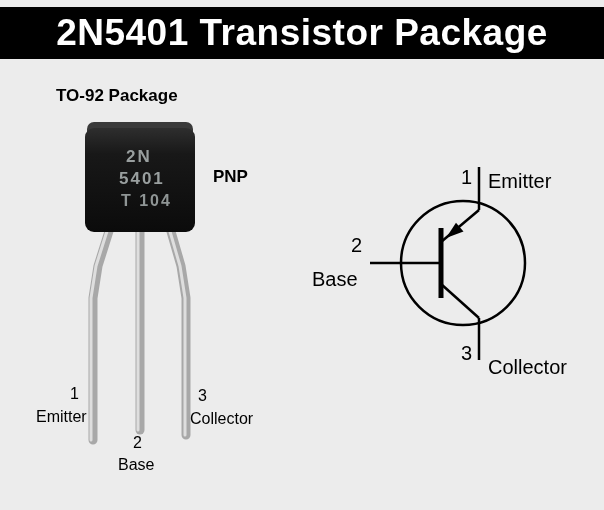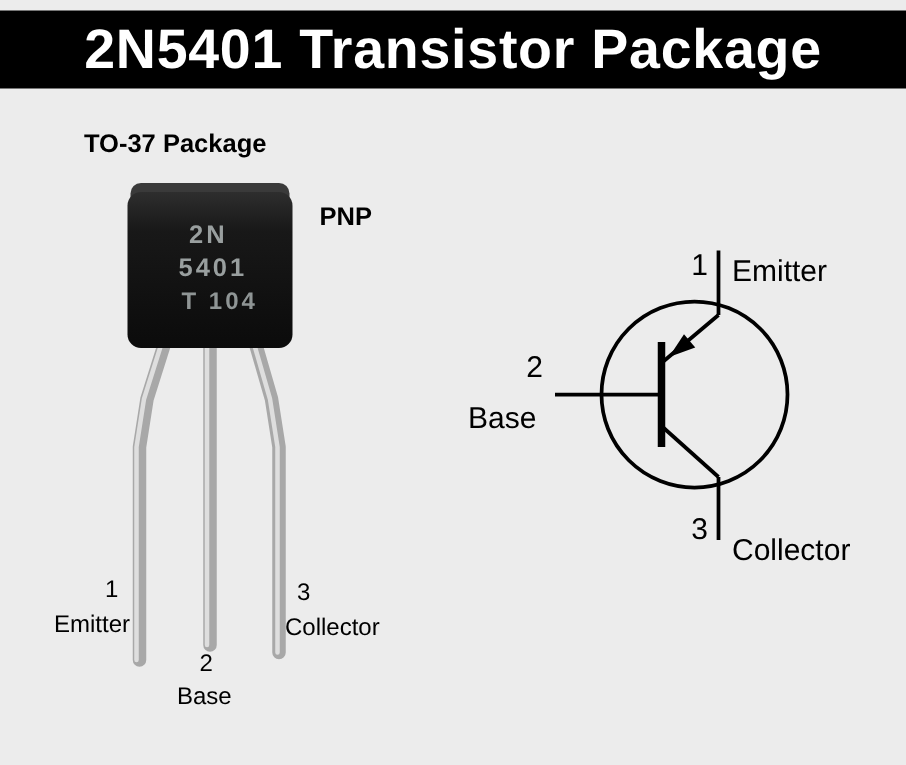--- a/index.html
+++ b/index.html
@@ -20,22 +20,22 @@
 </style>
 </head>
 <body>
 
 <div id="screen">
 
   <div class="title-bar">
     <span>2N5401 Transistor Package</span>
   </div>
 
-  <div class="lbl lbl-med" style="left:56px;top:86px;">TO-37 Package</div>
-  <div class="lbl lbl-med" style="left:213px;top:135px;">PNP</div>
+  <div class="lbl lbl-med" style="left:56px;top:86px;">TO-92 Package</div>
+  <div class="lbl lbl-med" style="left:213px;top:167px;">PNP</div>
 
   <svg style="left:40px;top:110px;" width="250" height="370" viewBox="0 0 250 370">
     <defs>
       <linearGradient id="bodyGrad" x1="0" y1="0" x2="0" y2="1">
         <stop offset="0" stop-color="#2e2e2e"></stop>
         <stop offset="0.25" stop-color="#181818"></stop>
         <stop offset="1" stop-color="#0b0b0b"></stop>
       </linearGradient>
     </defs>
 

